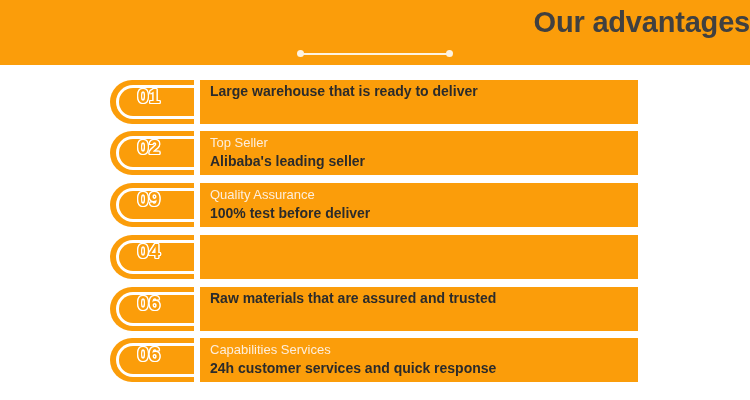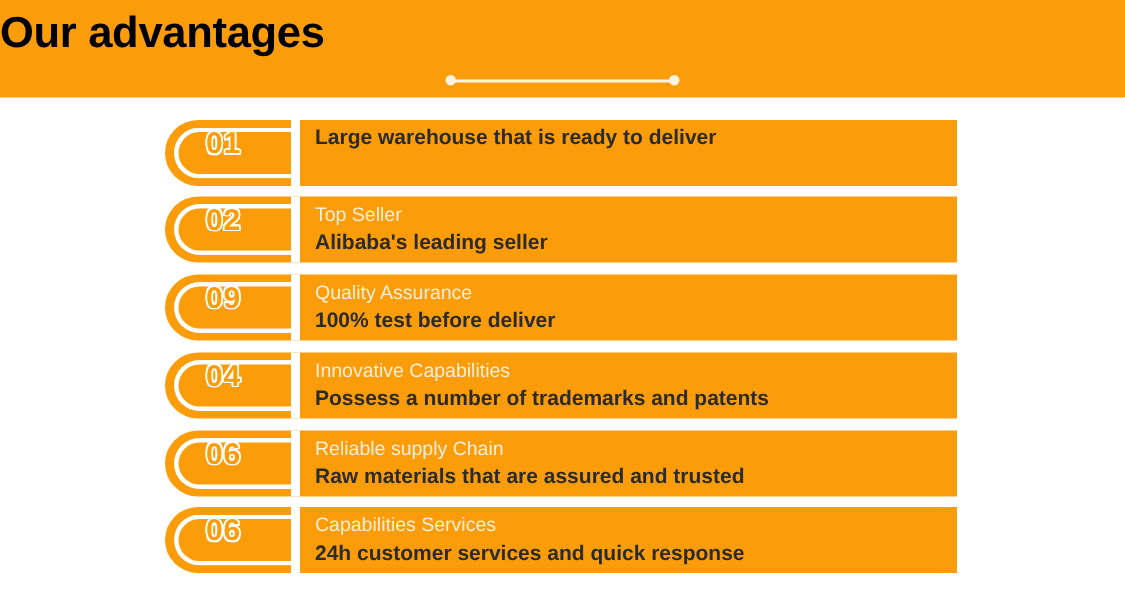--- a/index.html
+++ b/index.html
@@ -28,22 +28,22 @@
     top: 0;
     width: 750px;
     height: 65px;
     background: #fb9d0a;
   }
   .header-title {
     position: absolute;
     left: 0;
     top: 5px;
     width: 750px;
-    text-align: left;
-    color: #000000;
+    text-align: right;
+    color: #404040;
     font-family: "Liberation Sans", sans-serif;
     font-size: 29px;
     font-weight: bold;
     letter-spacing: -0.2px;
     line-height: 34px;
     white-space: nowrap;
   }
   .header-divider {
     position: absolute;
     left: 297px;
@@ -202,32 +202,27 @@
       <div class="adv-text">
         <div class="adv-title">Quality Assurance</div>
         <div class="adv-desc">100% test before deliver</div>
       </div>
     </div>
 
     <div class="adv-row r3">
       <div class="badge"></div>
       <div class="badge-cap"></div>
       <div class="badge-num">04</div>
-      <div class="adv-text">
-        <div class="adv-title">Innovative Capabilities</div>
-        <div class="adv-desc">Possess a number of trademarks and patents</div>
-      </div>
     </div>
 
     <div class="adv-row r4">
       <div class="badge"></div>
       <div class="badge-cap"></div>
       <div class="badge-num">06</div>
       <div class="adv-text">
-        <div class="adv-title">Reliable supply Chain</div>
         <div class="adv-desc">Raw materials that are assured and trusted</div>
       </div>
     </div>
 
     <div class="adv-row r5">
       <div class="badge"></div>
       <div class="badge-cap"></div>
       <div class="badge-num">06</div>
       <div class="adv-text">
         <div class="adv-title">Capabilities Services</div>

